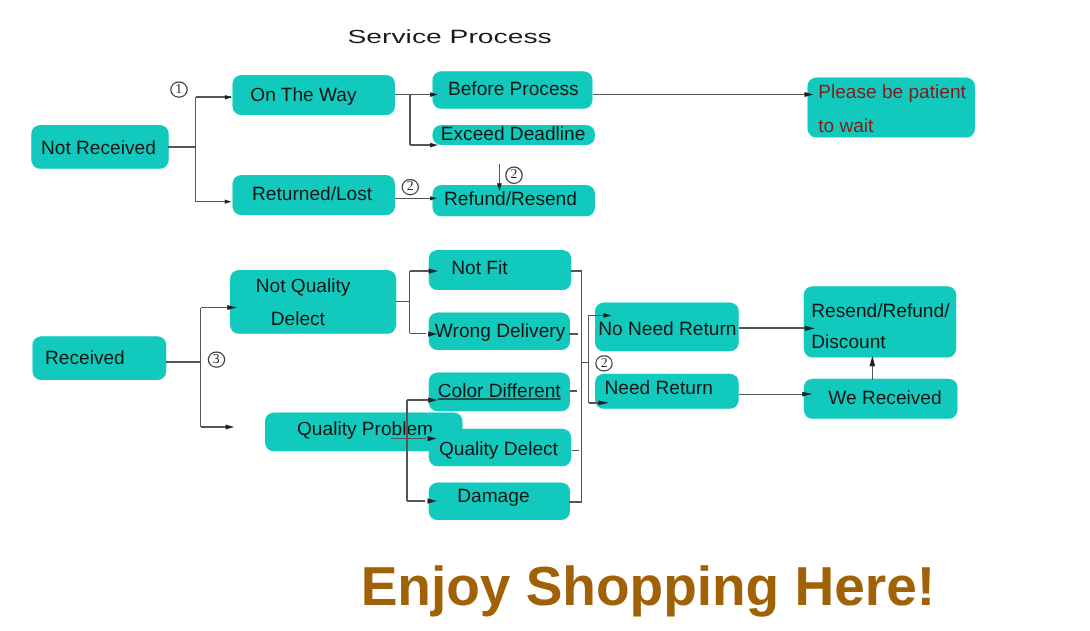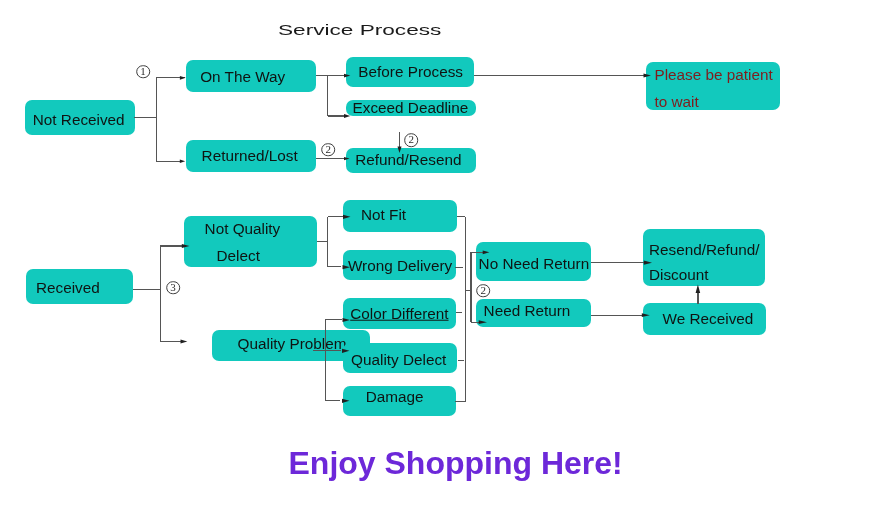--- a/index.html
+++ b/index.html
@@ -11,21 +11,21 @@
         box-sizing:border-box;display:flex;flex-direction:column;
         align-items:center;justify-content:center;text-align:center;
         font-size:15.3px;line-height:26.7px;z-index:2;}
   .node.left{align-items:flex-start;text-align:left;}
   .nodetext{display:flex;flex-direction:column;align-items:center;}
   .node.left .nodetext{align-items:flex-start;}
   .node .ln{white-space:nowrap;display:block;}
   svg#wires{position:absolute;left:0;top:0;width:872px;height:505px;z-index:4;}
   #diagram-title{position:absolute;color:#1a1a1a;font-size:15.3px;white-space:nowrap;
                  transform:scaleX(1.478);transform-origin:0 0;}
-  #diagram-footer{position:absolute;color:#6d28d9;font-size:32px;font-weight:bold;white-space:nowrap;letter-spacing:0px;}
+  #diagram-footer{position:absolute;color:#a16207;font-size:44px;font-weight:bold;white-space:nowrap;letter-spacing:0px;}
   .marker{position:absolute;width:13.6px;height:13.6px;box-sizing:border-box;
           border:1.1px solid #3d3d3d;border-radius:50%;background:transparent;
           display:flex;align-items:center;justify-content:center;
           font-family:"Liberation Serif",serif;font-size:11px;color:#2b2b2b;
           z-index:3;transform:translate(-50%,-50%);line-height:1;}
 </style>
 </head>
 <body>
 
 <div id="stage">

